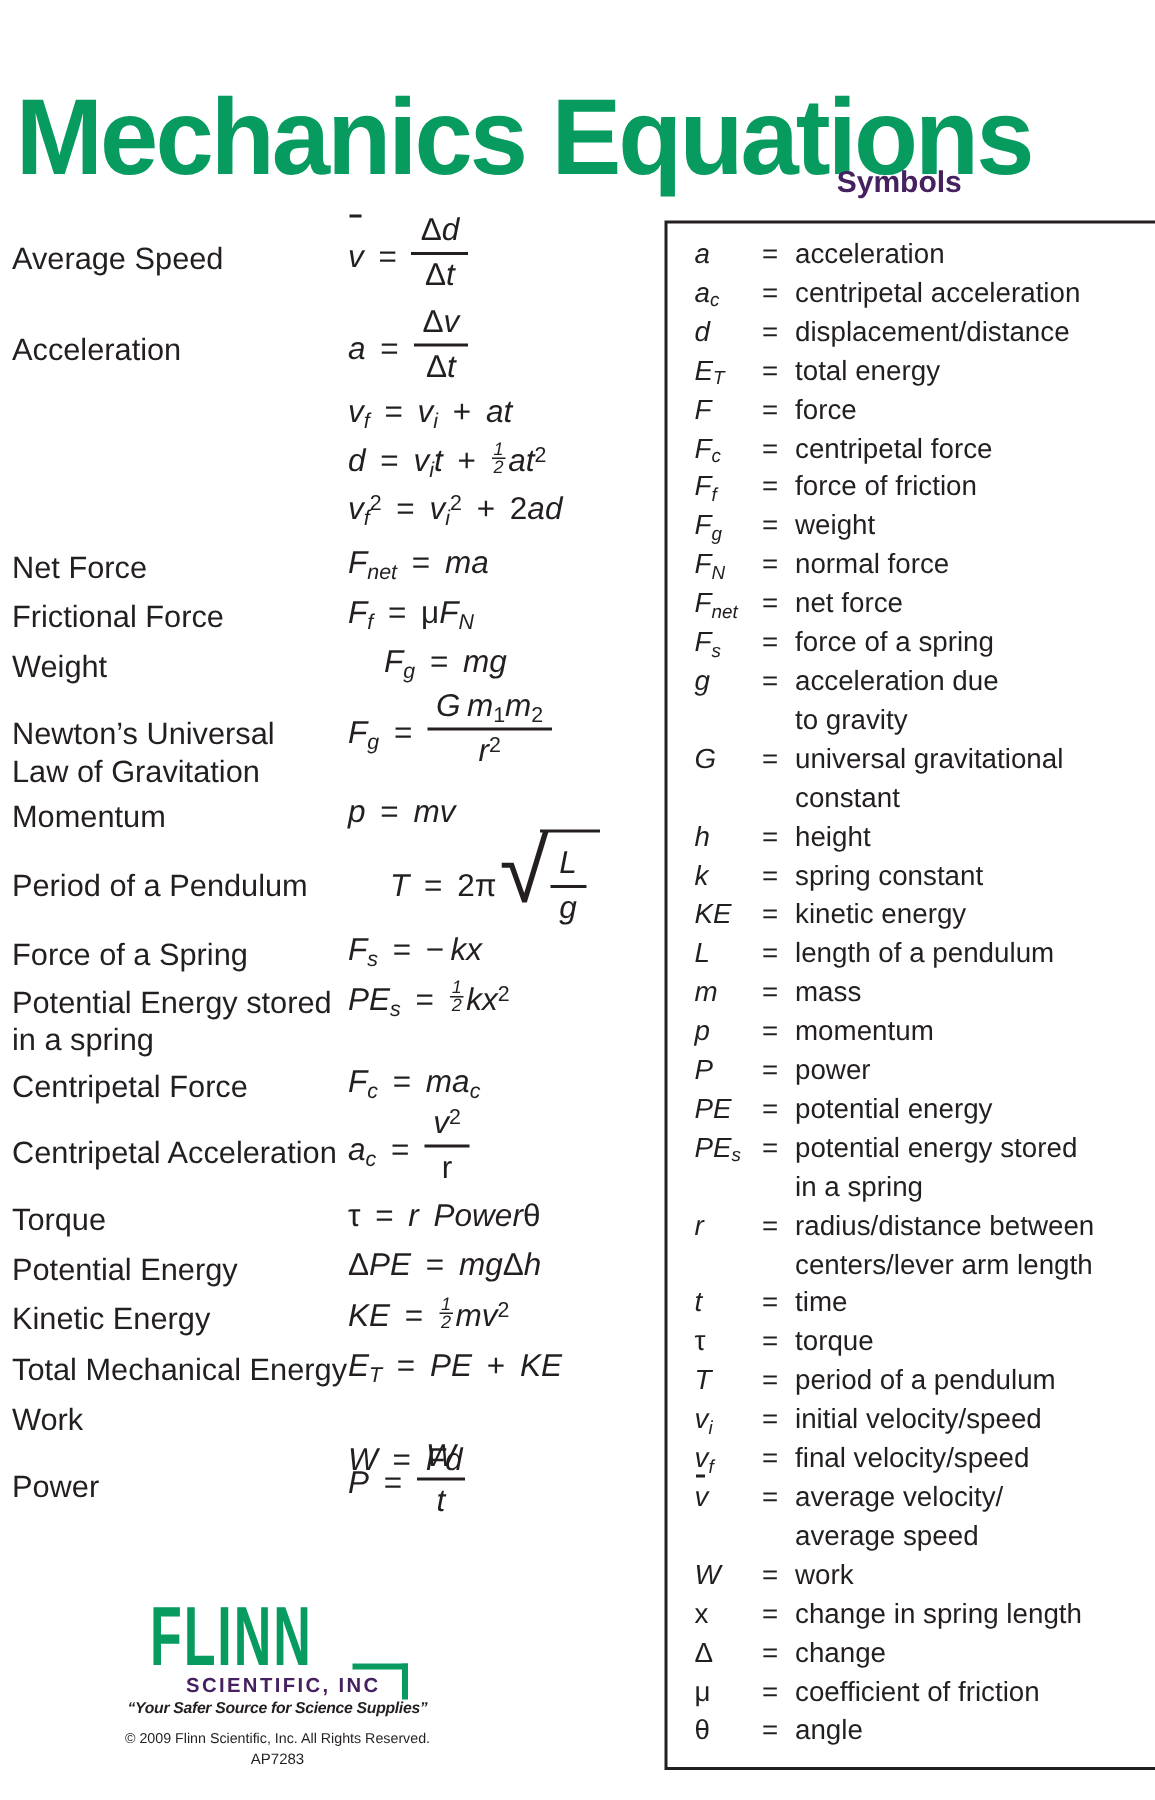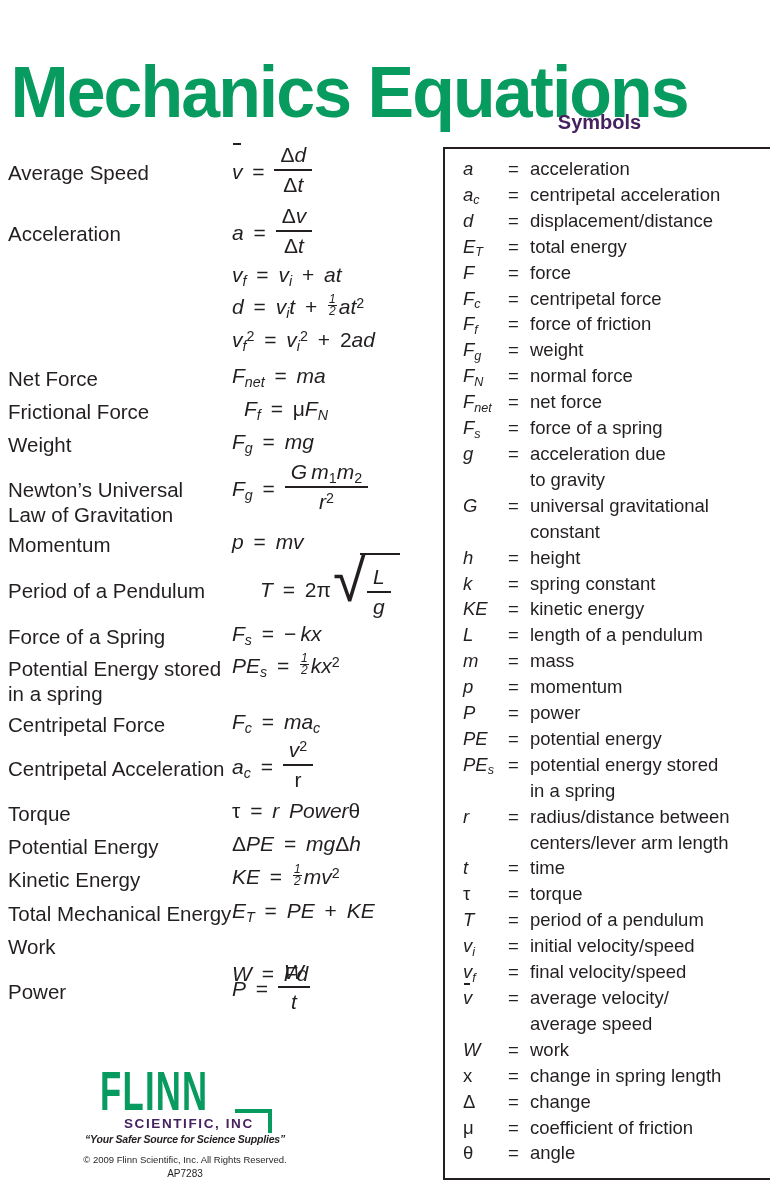--- a/index.html
+++ b/index.html
@@ -85,23 +85,23 @@
       <div class="eq-name" style="top: 160px;">Average Speed</div>
       <div class="eq-formula mid" style="top: 145px;"><span class="vbar"><i>v</i></span> = <span class="frac"><span class="fn">Δ<i>d</i></span><span class="fd">Δ<i>t</i></span></span></div>
       <div class="eq-name" style="top: 221px;">Acceleration</div>
       <div class="eq-formula mid" style="top: 206px;"><i>a</i> = <span class="frac"><span class="fn">Δ<i>v</i></span><span class="fd">Δ<i>t</i></span></span></div>
       <div class="eq-formula" style="top: 263px;"><i>v<sub>f</sub></i> = <i>v<sub>i</sub></i> + <i>at</i></div>
       <div class="eq-formula" style="top: 295px;"><i>d</i> = <i>v<sub>i</sub>t</i> + <span class="hf"><span class="t">1</span><span class="b">2</span></span><i>at</i><sup>2</sup></div>
       <div class="eq-formula" style="top: 328px;"><i>v<sub>f</sub></i><sup>2</sup> = <i>v<sub>i</sub></i><sup>2</sup> + 2<i>ad</i></div>
       <div class="eq-name" style="top: 366px;">Net Force</div>
       <div class="eq-formula" style="top: 364px;"><i>F<sub>net</sub></i> = <i>ma</i></div>
       <div class="eq-name" style="top: 399px;">Frictional Force</div>
-      <div class="eq-formula" style="top: 397px; margin-left: 12px;"><i>F<sub>f</sub></i> = μ<i>F<sub>N</sub></i></div>
+      <div class="eq-formula" style="top: 397px;"><i>F<sub>f</sub></i> = μ<i>F<sub>N</sub></i></div>
       <div class="eq-name" style="top: 432px;">Weight</div>
-      <div class="eq-formula" style="top: 430px;"><i>F<sub>g</sub></i> = <i>mg</i></div>
+      <div class="eq-formula" style="top: 430px; margin-left: 24px;"><i>F<sub>g</sub></i> = <i>mg</i></div>
       <div class="eq-name" style="top: 477px;">Newton’s Universal
 Law of Gravitation</div>
       <div class="eq-formula mid" style="top: 462px;"><i>F<sub>g</sub></i> = <span class="frac"><span class="fn"><i>G</i> <i>m</i><sub>1</sub><i>m</i><sub>2</sub></span><span class="fd"><i>r</i><sup>2</sup></span></span></div>
       <div class="eq-name" style="top: 532px;">Momentum</div>
       <div class="eq-formula" style="top: 530px;"><i>p</i> = <i>mv</i></div>
       <div class="eq-name" style="top: 578px;">Period of a Pendulum</div>
       <div class="eq-formula rad" style="top: 556px;"><i>T</i> = 2π<span class="sqrt">
           <span class="rsign">√</span>
           <span class="rbody"><span class="frac"><span class="fn"><i>L</i></span><span class="fd"><i>g</i></span></span></span>
         </span></div>

